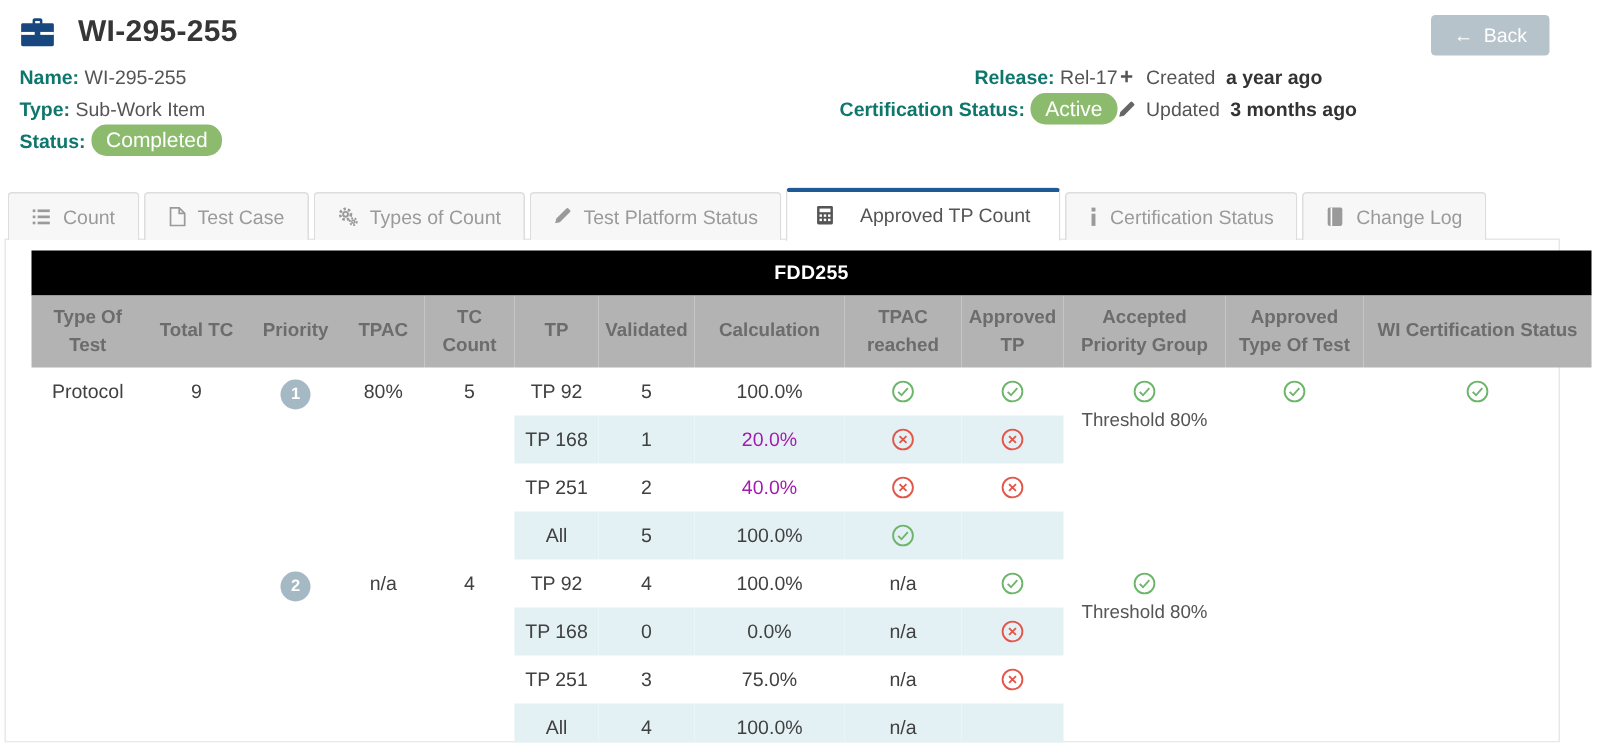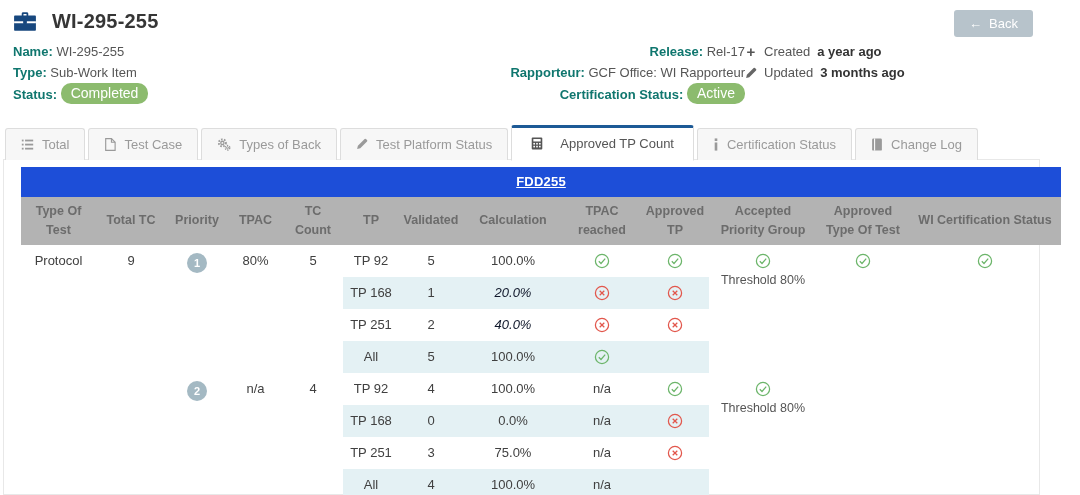--- a/index.html
+++ b/index.html
@@ -36,30 +36,30 @@
   .tab .t-icon { display:inline-flex; }
   .tab.active { background:#fff; color:#555; border-top:3px solid #1d5a96;
                 padding:8px 19px 9px; border-bottom:1px solid #fff; margin-bottom:-1px;gap:17px; }
 
   
   .pane { border:1px solid #e8e8e8; margin:0 3px; padding:7px 17px 0; height:336px;
           background:#fff; position:relative; z-index:1; }
 
   
   table { border-collapse:collapse; table-layout:fixed; width:1040px; }
-  tr.caption-row th { background:#1d4ed8; color:#fff; font-size:13px; font-weight:700;
-                      height:30px; text-align:center; letter-spacing:.2px;text-decoration:underline; }
+  tr.caption-row th { background:#000000; color:#fff; font-size:13px; font-weight:700;
+                      height:30px; text-align:center; letter-spacing:.2px; }
   tr.head-row th { background:#b3b3b3; color:#6c6c6c; font-size:12.5px; font-weight:700;
                    height:48px; text-align:center; vertical-align:middle; padding:4px 3px;
                    line-height:1.45; }
   tbody td { font-size:13px; color:#404040; text-align:center; height:32px;
              vertical-align:middle; padding:0 3px; }
   tbody td.span-top { vertical-align:top; padding-top:8px; }
   tbody td.hl { background:#e4f1f4; }
-  td.alert { color:#0f172a;font-style:italic; }
+  td.alert { color:#a21caf; }
   .pri-badge { display:inline-block; width:20px; height:20px; border-radius:50%;
                background:#a4b9c3; color:#fff; font-size:11px; font-weight:700;
                line-height:20px; text-align:center; }
   .apg-label { font-size:12.5px; color:#555; margin-top:3px; line-height:17px; }
   .st-icon { display:inline-flex; vertical-align:middle; }
 </style>
 </head>
 <body>
 
 <div class="page">
@@ -93,24 +93,20 @@
         <span class="lbl">Status:</span>
         <span class="pill">Completed</span>
       </div>
     </div>
     <div class="info-col col-2">
       <div>
         <span class="lbl">Release:</span>
         <span class="val">Rel-17</span>
       </div>
       <div>
-        <span class="lbl">Rapporteur:</span>
-        <span class="val">GCF Office: WI Rapporteur</span>
-      </div>
-      <div>
         <span class="lbl">Certification Status:</span>
         <span class="pill">Active</span>
       </div>
     </div>
     <div class="info-col col-3">
       <div class="meta-line">
         <span class="plus-glyph">+</span>
         <span>Created</span>
         <b>a year ago</b>
       </div>
@@ -131,41 +127,41 @@
         <span class="t-icon">
           <svg width="13" height="13" viewBox="0 0 16 16" fill="currentColor">
             <rect x="1" y="2" width="2.2" height="2.2"></rect>
             <rect x="5" y="2" width="10" height="2.2"></rect>
             <rect x="1" y="7" width="2.2" height="2.2"></rect>
             <rect x="5" y="7" width="10" height="2.2"></rect>
             <rect x="1" y="12" width="2.2" height="2.2"></rect>
             <rect x="5" y="12" width="10" height="2.2"></rect>
           </svg>
         </span>
-        <span>Total</span>
+        <span>Count</span>
       </div>
       <div class="tab">
         <span class="t-icon">
           <svg width="12" height="13" viewBox="0 0 14 16">
             <path d="M1.7.7h7.1l4.5 4.5v10.1H1.7z" fill="none" stroke="currentColor" stroke-width="1.4"></path>
             <path d="M8.8.7v4.5h4.5" fill="none" stroke="currentColor" stroke-width="1.4"></path>
           </svg>
         </span>
         <span>Test Case</span>
       </div>
       <div class="tab">
         <span class="t-icon">
           <svg width="14" height="13" viewBox="0 0 16 16" stroke="currentColor" fill="none">
             <circle cx="6" cy="6" r="2" stroke-width="1.6"></circle>
             <circle cx="6" cy="6" r="4.4" stroke-width="2.2" stroke-dasharray="2 1.7"></circle>
             <circle cx="12.3" cy="12" r="1.2" stroke-width="1.2"></circle>
             <circle cx="12.3" cy="12" r="2.8" stroke-width="1.7" stroke-dasharray="1.5 1.3"></circle>
           </svg>
         </span>
-        <span>Types of Back</span>
+        <span>Types of Count</span>
       </div>
       <div class="tab">
         <span class="t-icon">
           <svg width="12" height="12" viewBox="0 0 16 16">
             <path d="M1.5 14.5l1-4.2 9-9a1.2 1.2 0 0 1 1.7 0l1.5 1.5a1.2 1.2 0 0 1 0 1.7l-9 9z" fill="currentColor"></path>
           </svg>
         </span>
         <span>Test Platform Status</span>
       </div>
       <div class="tab active">

